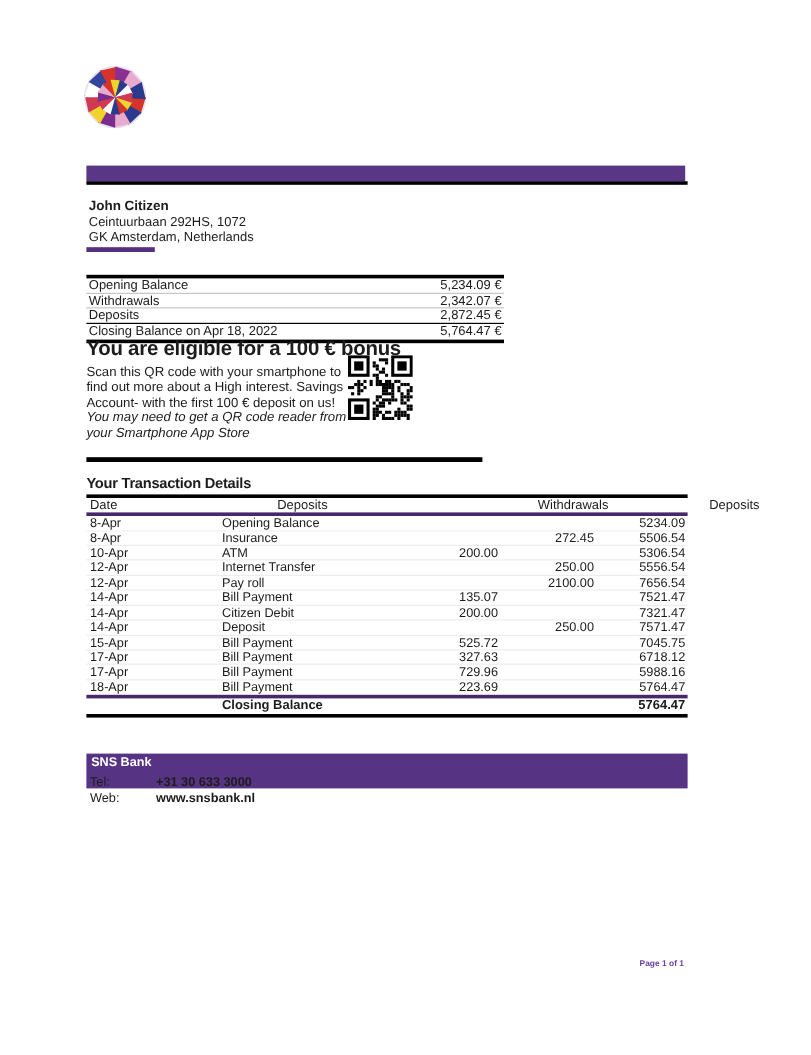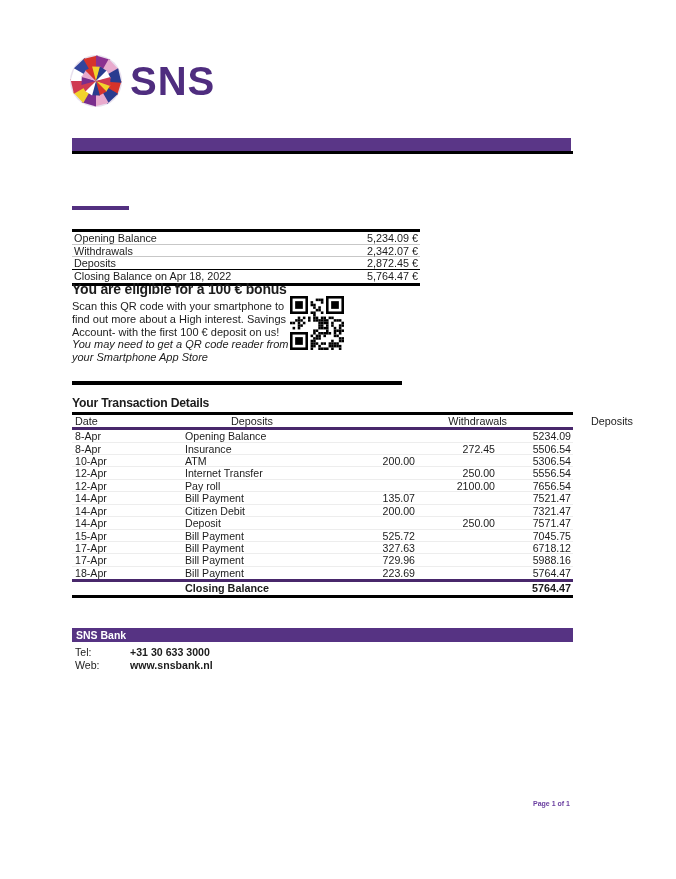--- a/index.html
+++ b/index.html
@@ -23,21 +23,21 @@
 
   
   .summary { position:absolute; left:72px; top:229px; width:348px; border-top:3px solid #000; border-bottom:3px solid #000; font-size:10.8px; }
   .summary .srow { display:flex; justify-content:space-between; height:12.7px; align-items:center; padding:0 2px; border-bottom:1px solid rgba(0,0,0,0.22); }
   .summary .srow:nth-child(3) { border-bottom:1.5px solid #000; }
   .summary .srow.closing { border-bottom:none; }
   .summary .srow.closing .slabel { font-weight:400; }
 
   
   .bonus { position:absolute; left:72px; top:281px; width:361px; }
-  .bonus-title { font-weight:800; font-size:14px; letter-spacing:-0.2px; }
+  .bonus-title { font-weight:800; font-size:17px; letter-spacing:-0.2px; }
   .bonus-body { margin-top:3px; width:228px; font-size:11px; line-height:12.8px; }
   .bonus-note { margin-top:0; width:240px; font-size:11px; line-height:12.8px; font-style:italic; }
   .bonus-endline { position:absolute; left:72px; top:381px; width:330px; height:3.5px; background:#000; }
   .qr { position:absolute; left:290px; top:296px; width:54px; height:54px; }
 
   
   .tx { position:absolute; left:72px; top:396px; width:501px; }
   .tx-title { font-weight:800; font-size:12.2px; letter-spacing:-0.2px; }
   .tx-topline { height:2.8px; background:#000; margin-top:2px; }
   .tx-grid { display:grid; grid-template-columns:113px 150px 82px 80px 76px; }
@@ -45,21 +45,21 @@
   .tx-purpleline { height:2.8px; background:#48276b; }
   .tx-row { font-size:10.6px; height:12.45px; align-items:center; border-bottom:1px solid rgba(0,0,0,0.07); }
   .tx-row:last-of-type { border-bottom:none; }
   .c-date { padding-left:3px; }
   .c-det  { padding-left:0; }
   .c-wd, .c-dep, .c-bal { text-align:right; padding-right:2px; }
   .tx-closing { font-weight:800; font-size:10.8px; height:12.5px; align-items:center; }
   .tx-endline { height:3.2px; background:#000; }
 
   
-  .footerbar { position:absolute; left:72px; top:628px; width:501px; height:14px; background:#563383; color:#fff; font-weight:700; font-size:10.5px; line-height:15px; padding-left:4px; }
+  .footerbar { position:absolute; left:72px; top:628px; width:501px; height:29px; background:#563383; color:#fff; font-weight:700; font-size:10.5px; line-height:15px; padding-left:4px; }
   .footer-rows { position:absolute; left:75px; top:646px; font-size:10.6px; line-height:13.4px; }
   .frow { display:flex; }
   .flabel { width:55px; }
   .fvalue { font-weight:700; }
 
   
   .pageinfo { position:absolute; left:533px; top:800px; font-size:7px; font-weight:700; color:#6a3fa0; z-index:1; }
   .watermark { position:absolute; left:303px; top:797px; font-size:41px; font-weight:800; letter-spacing:-1px; z-index:2;
                text-shadow:-2px 2px 0 #3c3c3c, 1px 3px 0 #3c3c3c; white-space:nowrap; }
   .wm-1 { color:#f5e411; }
@@ -92,26 +92,30 @@
         <polygon points="26,26 22.117714323462188,40.488887394336025 14.679356296658419,35.84088543485761" fill="#ffffff"></polygon>
         <polygon points="26,26 15.393398282201789,36.60660171779821 11.27559224828504,28.862134930648175" fill="#cf3a52"></polygon>
         <polygon points="26,26 11.511112605663977,29.882285676537816 11.81722136601025,21.116477683142648" fill="#7a2d8c"></polygon>
         <polygon points="26,26 11.511112605663973,22.117714323462195 16.159114565142385,14.679356296658424" fill="#e8aacd"></polygon>
         <polygon points="26,26 15.393398282201785,15.393398282201789 23.137865069351818,11.275592248285042" fill="#d6332b"></polygon>
         <polygon points="26,26 22.11771432346219,11.511112605663975 30.883522316857345,11.817221366010246" fill="#f2d32c"></polygon>
         <polygon points="26,26 29.882285676537816,11.511112605663977 37.32064370334158,16.15911456514239" fill="#2a3b8f"></polygon>
         <polygon points="26,26 36.60660171779821,15.393398282201785 40.72440775171496,23.13786506935183" fill="#ffffff"></polygon>
         <polygon points="26,26 40.488887394336025,22.117714323462188 40.182778633989756,30.883522316857345" fill="#cf3a52"></polygon>
       </svg>
-    <div class="logo-text">SNS</div>
   </div>
 
   <div class="topbar"></div>
   <div class="topbar-underline"></div>
 
+  <div class="recipient">
+    <div class="name">John Citizen</div>
+    <div>Ceintuurbaan 292HS, 1072</div>
+    <div>GK Amsterdam, Netherlands</div>
+  </div>
   <div class="gk-underline"></div>
 
   <div class="summary">
     <div class="srow">
       <span class="slabel">Opening Balance</span>
       <span class="svalue">5,234.09 €</span>
     </div>
     <div class="srow">
       <span class="slabel">Withdrawals</span>
       <span class="svalue">2,342.07 €</span>

